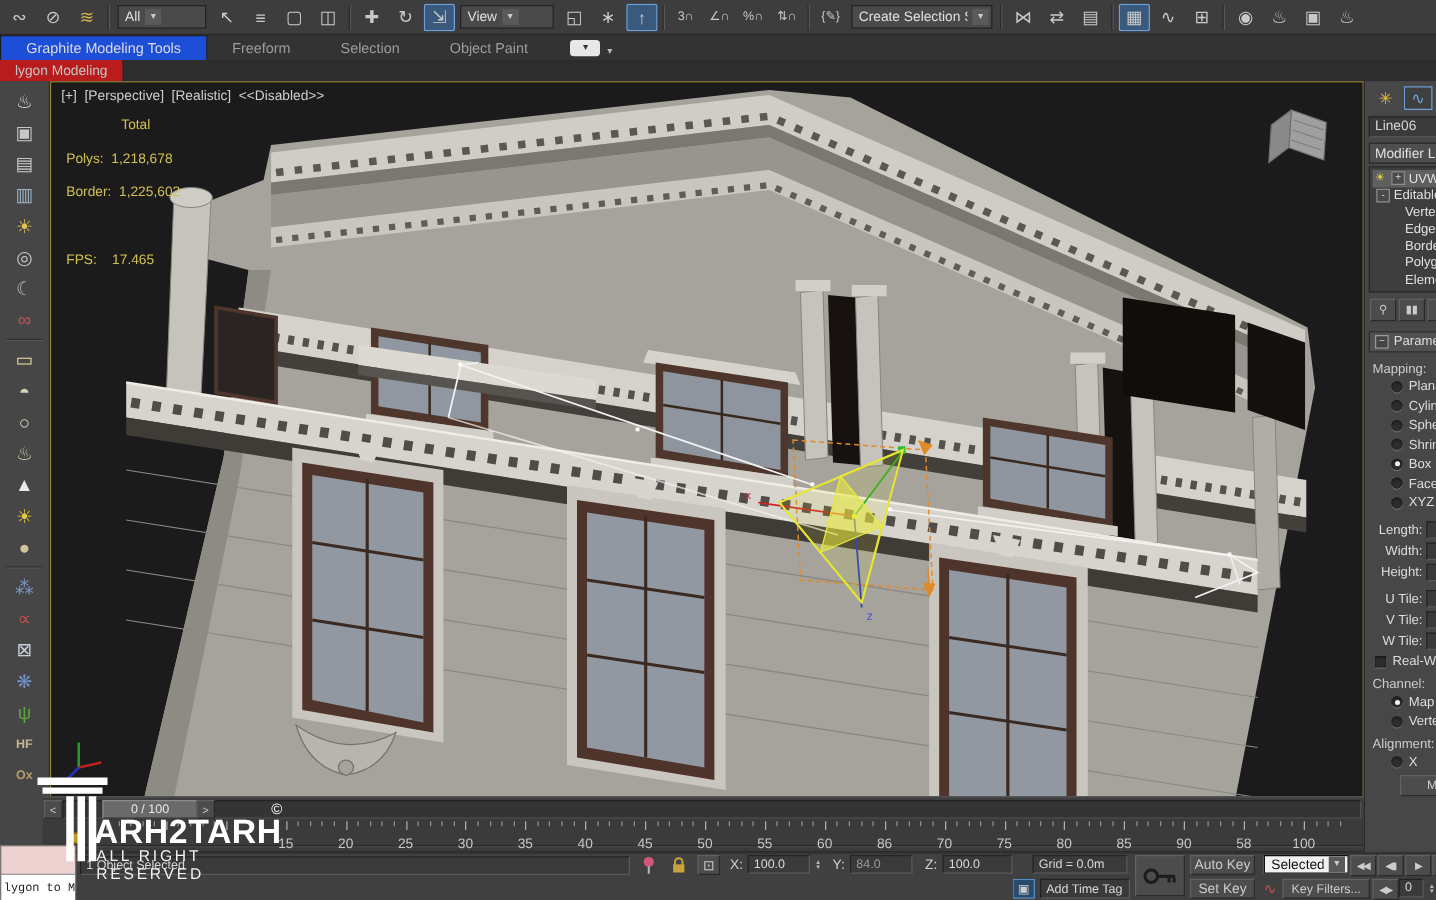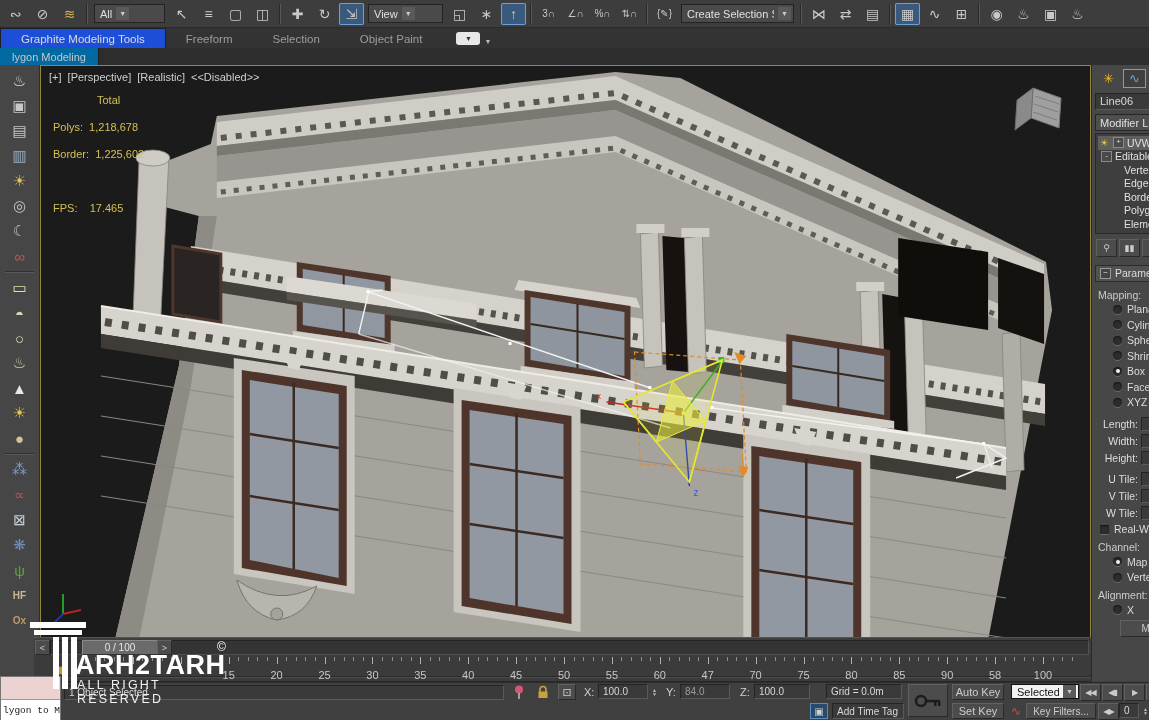--- a/index.html
+++ b/index.html
@@ -20,21 +20,21 @@
     justify-content:center;font-size:7px;color:#ccc;flex:none;}
   .dd.white{background:#f2f2f2;color:#111;border-color:#111;}
   
   #ribbon-tabs{position:absolute;left:0;top:28px;width:1149px;height:20px;background:#333333;display:flex;align-items:flex-end;}
   .rtab{height:19px;display:flex;align-items:center;padding:0 20px;color:#9d9d9d;font-size:11.5px;}
   .rtab.active{background:#1d4ed8;color:#dcdcdc;border:1px solid #1f1f1f;border-bottom:none;}
   .ribbon-min{width:24px;height:13px;background:#e8e8e8;border-radius:3px;margin:0 4px 3px 14px;
     display:flex;align-items:center;justify-content:center;color:#333;font-size:7px;}
   .ribbon-min-arrow{color:#bbb;font-size:7px;margin-bottom:3px;}
   #ribbon-subtab-row{position:absolute;left:0;top:48px;width:1149px;height:17px;background:#2d2d2d;display:flex;}
-  .rsubtab{height:17px;display:flex;align-items:center;padding:0 12px;background:#0369a1;color:#c6c6c6;
+  .rsubtab{height:17px;display:flex;align-items:center;padding:0 12px;background:#b91c1c;color:#c6c6c6;
     border-right:1px solid #1f1f1f;font-size:11px;}
   
   #left-toolbar{position:absolute;left:0;top:65px;width:40px;height:615px;background:#464646;
     border-right:1px solid #2e2e2e;box-sizing:border-box;padding-top:3px;}
   .licon{width:32px;height:24px;margin:1px auto;display:flex;align-items:center;justify-content:center;
     font-size:15px;color:#c8c8c8;}
   .licon.txt{font-size:10px;font-weight:bold;}
   .lsep{height:1px;background:#303030;border-bottom:1px solid #585858;margin:3px 5px;}
   
   #viewport{position:absolute;left:40px;top:65px;width:1051px;height:576px;box-sizing:border-box;
@@ -617,21 +617,21 @@
       <div class="tick-label" style="left: 194.7px;">15</div>
       <div class="tick-label" style="left: 242.6px;">20</div>
       <div class="tick-label" style="left: 290.5px;">25</div>
       <div class="tick-label" style="left: 338.4px;">30</div>
       <div class="tick-label" style="left: 386.3px;">35</div>
       <div class="tick-label" style="left: 434.2px;">40</div>
       <div class="tick-label" style="left: 482.1px;">45</div>
       <div class="tick-label" style="left: 530px;">50</div>
       <div class="tick-label" style="left: 577.9px;">55</div>
       <div class="tick-label" style="left: 625.8px;">60</div>
-      <div class="tick-label" style="left: 673.7px;">47</div>
+      <div class="tick-label" style="left: 673.7px;">86</div>
       <div class="tick-label" style="left: 721.6px;">70</div>
       <div class="tick-label" style="left: 769.5px;">75</div>
       <div class="tick-label" style="left: 817.4px;">80</div>
       <div class="tick-label" style="left: 865.3px;">85</div>
       <div class="tick-label" style="left: 913.2px;">90</div>
       <div class="tick-label" style="left: 961.1px;">58</div>
       <div class="tick-label" style="left: 1009px;">100</div>
     </div>
 
   <div id="statusbar">

